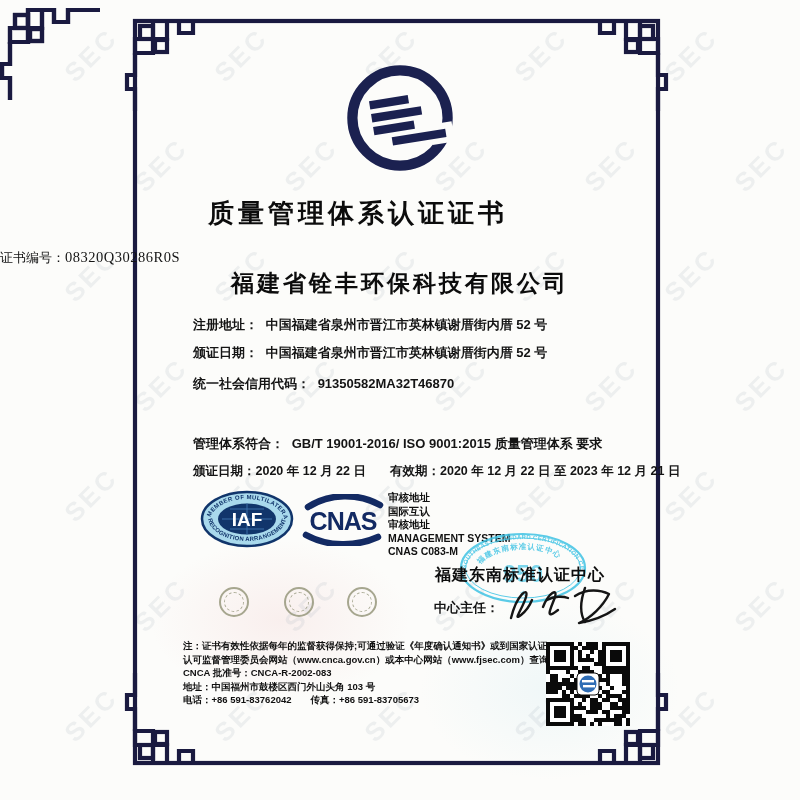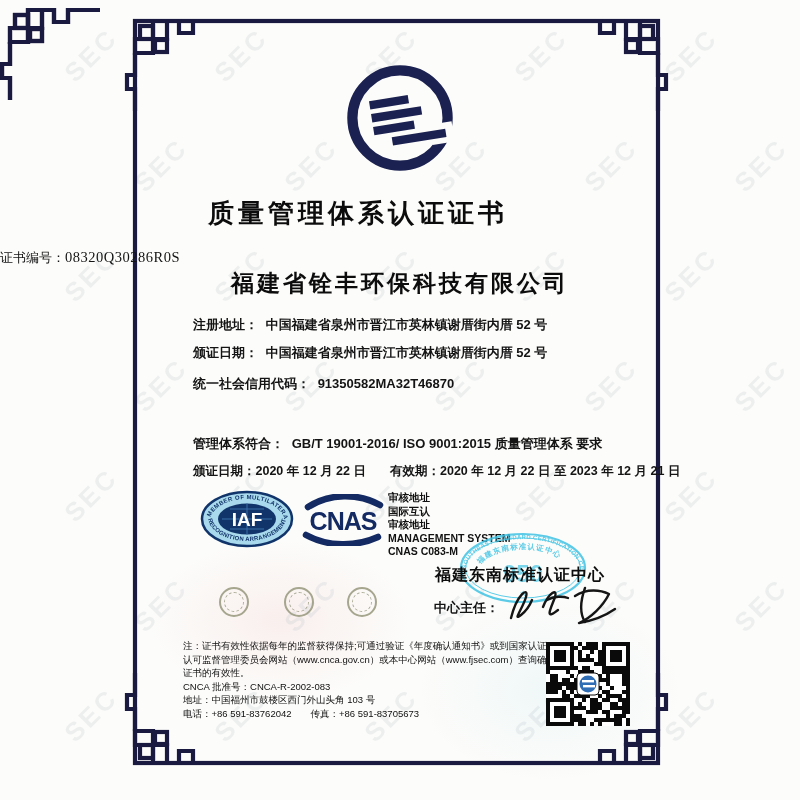--- a/index.html
+++ b/index.html
@@ -27,21 +27,21 @@
   .dates .gap{display:inline-block;width:24px;}
   .cnas-lines{left:388px;top:491px;font-size:10.5px;font-weight:bold;line-height:13.5px;
               color:#111;}
   .issuer-name{left:430px;top:565px;width:180px;text-align:center;font-size:16px;
                font-weight:bold;letter-spacing:1px;z-index:3;color:#0d0d0d;}
   .director{left:434px;top:599px;font-size:13px;font-weight:bold;z-index:3;}
   .stamp{width:26px;height:26px;border:2px solid rgba(150,152,125,.85);border-radius:50%;
          top:587px;z-index:2;}
   .stamp::after{content:"";position:absolute;inset:3px;border:1px dashed rgba(150,152,125,.8);
          border-radius:50%;}
-  .note{left:183px;top:639px;font-size:9.5px;font-weight:400;line-height:13.6px;
+  .note{left:183px;top:639px;font-size:9.5px;font-weight:700;line-height:13.6px;
         color:#101010;white-space:nowrap;}
   .note div{height:13.6px;}
   svg text{font-family:"Liberation Sans",sans-serif;}
 </style>
 </head>
 <body>
 
 <div class="page">
 
   <div class="tint pink"></div>
@@ -227,21 +227,20 @@
     </g>
   </svg>
 
   <div class="abs stamp" style="left:219px"></div>
   <div class="abs stamp" style="left:284px"></div>
   <div class="abs stamp" style="left:347px"></div>
 
   <div class="abs note">
     <div>注：证书有效性依据每年的监督获得保持;可通过验证《年度确认通知书》或到国家认证</div>
     <div>认可监督管理委员会网站（www.cnca.gov.cn）或本中心网站（www.fjsec.com）查询确认</div>
-    <div>证书的有效性。</div>
     <div>CNCA 批准号：CNCA-R-2002-083</div>
     <div>地址：中国福州市鼓楼区西门外山头角 103 号</div>
     <div>电话：+86 591-83762042　　传真：+86 591-83705673</div>
   </div>
 
   <svg class="abs" style="left:546px;top:642px;" width="84" height="84" viewBox="0 0 84 84">
     <rect x="0" y="0" width="84" height="84" fill="#ffffff"></rect>
     <g id="qr-mods" fill="#0a0a0a">
         <rect x="32" y="0" width="4" height="4"></rect>
         <rect x="40" y="0" width="4" height="4"></rect>

